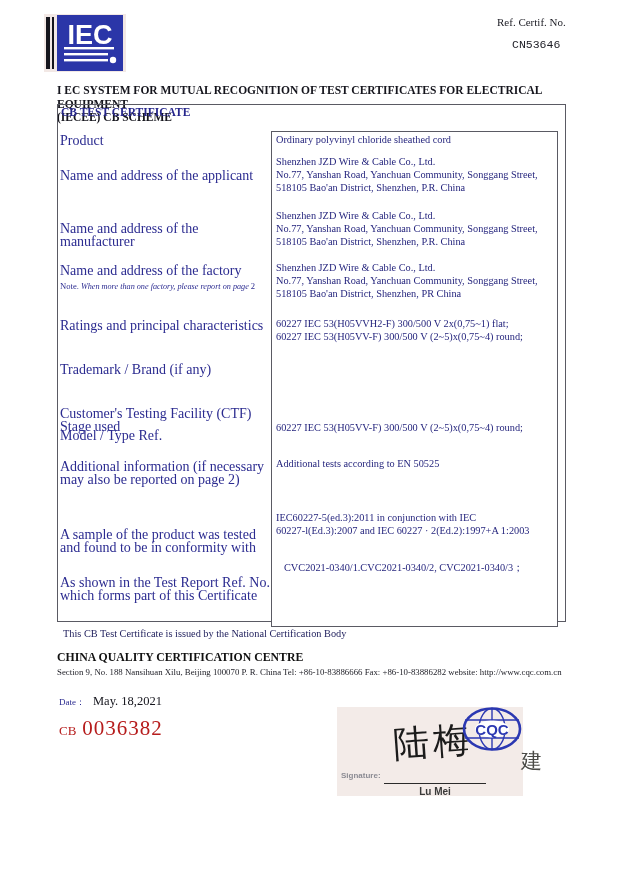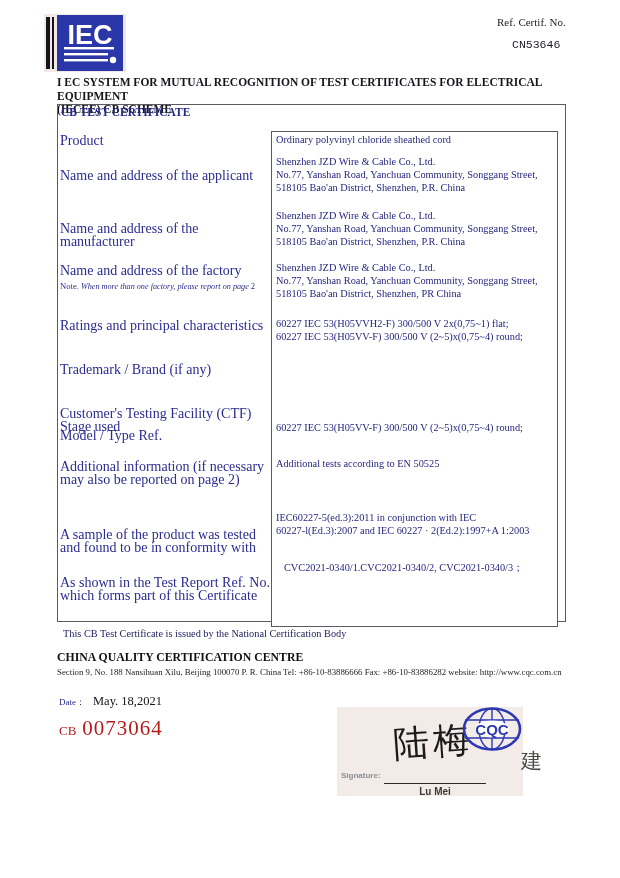--- a/index.html
+++ b/index.html
@@ -4,21 +4,21 @@
 <style>
   html,body{margin:0;padding:0;background:#fff;}
   .page{
     position:relative;width:620px;height:878px;background:#ffffff;
     font-family:"Liberation Serif", serif;color:#222;overflow:hidden;
   }
   
   .logo-wrap{position:absolute;left:44px;top:14px;width:82px;height:58px;}
   .ref-label{position:absolute;left:497px;top:16px;font-size:11px;color:#1c1c24;}
   .ref-number{position:absolute;left:512px;top:38px;font-size:11.5px;color:#1c1c24;font-family:Liberation Mono, monospace;}
-  .scheme{position:absolute;left:57px;top:76px;width:520px;font-weight:bold;
+  .scheme{position:absolute;left:57px;top:84px;width:520px;font-weight:bold;
           font-size:11.5px;line-height:13.5px;color:#15151d;}
   
   .outer-box{position:absolute;left:57px;top:104px;width:507px;height:516px;
              border:1px solid #5a5a63;}
   .inner-box{position:absolute;left:271px;top:131px;width:285px;height:494px;
              border:1px solid #5a5a63;background:#fff;}
   .cert-title{position:absolute;left:61px;top:106px;font-weight:bold;font-size:11.5px;
               color:#26268c;}
   .row-label{position:absolute;left:60px;width:212px;font-size:14px;line-height:12.5px;
              color:#2b2b90;}
@@ -142,21 +142,21 @@
   <div class="cqc-name">CHINA QUALITY CERTIFICATION CENTRE</div>
   <div class="cqc-address">Section 9, No. 188 Nansihuan Xilu, Beijing 100070 P. R. China Tel: +86-10-83886666 Fax: +86-10-83886282 website: http://www.cqc.com.cn</div>
 
   <div class="date-row">
     <span class="date-label">Date：</span>
     <span class="date-value">May. 18,2021</span>
   </div>
 
   <div class="cb-row">
     <span class="cb-prefix">CB</span>
-    <span class="cb-number">0073064</span>
+    <span class="cb-number">0036382</span>
   </div>
 
   <div class="scan-area"></div>
   <div class="sig-script">陆梅</div>
   <div class="sig-label">Signature:</div>
   <div class="sig-line"></div>
   <div class="sig-name">Lu Mei</div>
 
   <div class="cqc-logo">
     <svg width="62" height="50" viewBox="0 0 62 50">

